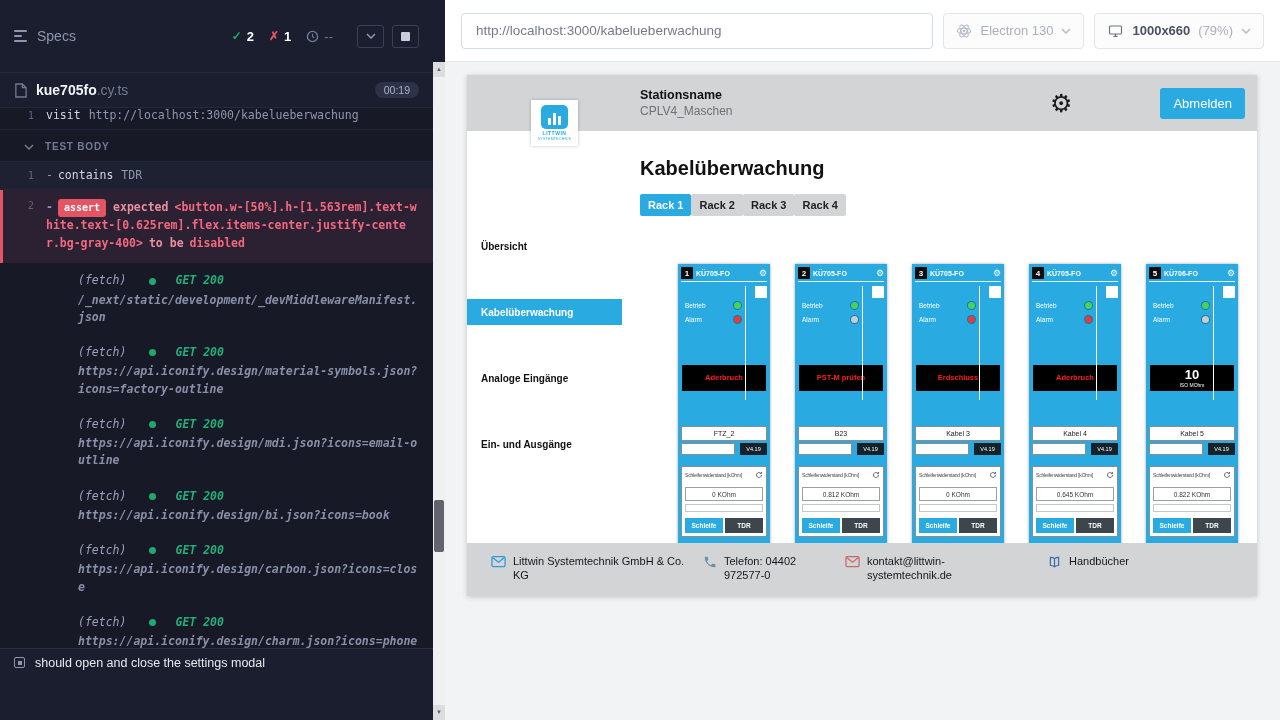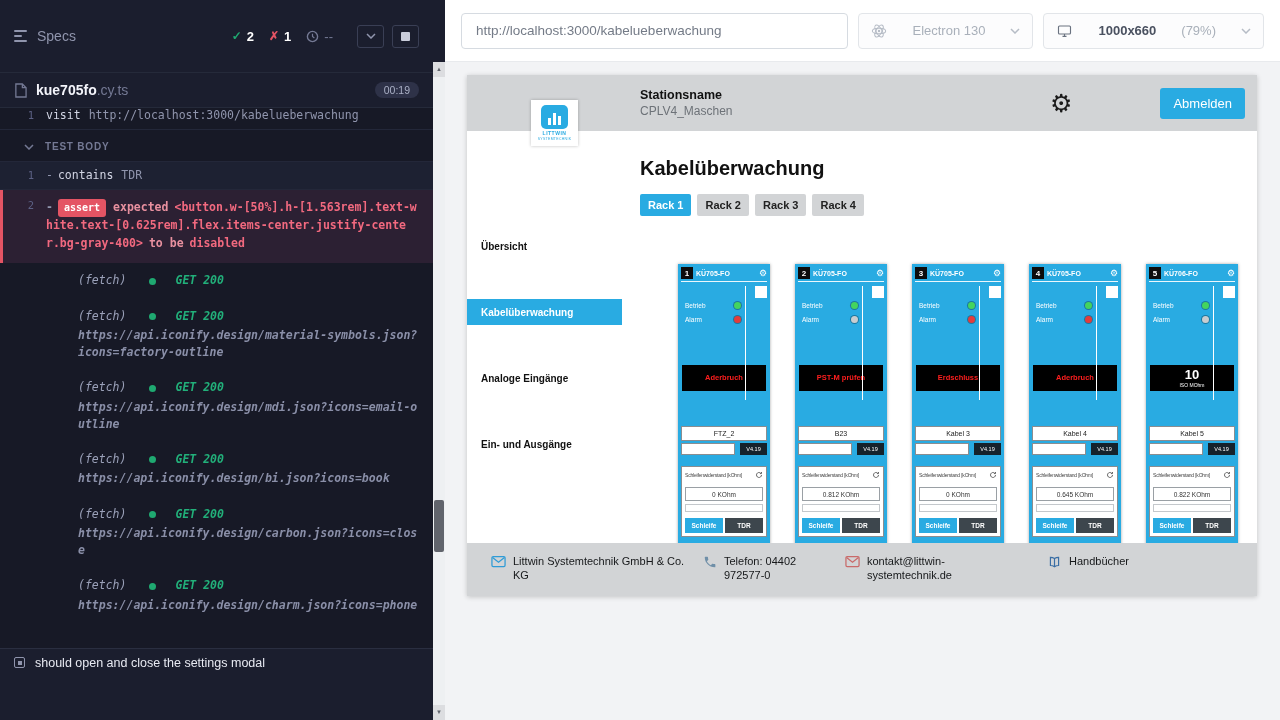--- a/index.html
+++ b/index.html
@@ -73,21 +73,21 @@
   .scroll-down { bottom:0; }
   .scroll-thumb { position:absolute; left:1px; width:10px; top:500px; height:52px; background:#61646c; border-radius:2px; cursor:grab; }
 
   
   .aut { flex:1; min-width:0; display:flex; flex-direction:column; }
   .url-bar { height:62px; background:#ffffff; border-bottom:1px solid #e8eaed; display:flex; align-items:center;
              gap:10px; padding:0 16px; }
   .url-input { flex:1; height:36px; border:1px solid #d6dbe1; border-radius:4px; display:flex; align-items:center;
                padding:0 14px; color:#747b87; font-size:13.5px; background:#fff; }
   .sel { height:36px; border:1px solid #e2e5e9; border-radius:4px; background:#fcfcfd; display:flex;
-         align-items:center; gap:25px; padding:0 12px; font-size:13px; color:#a9b0ba; cursor:pointer; }
+         align-items:center; gap:8px; padding:0 12px; font-size:13px; color:#a9b0ba; cursor:pointer; }
   .vp-size { color:#4a5160; font-weight:bold; }
   .chev { width:10px; height:6px; flex-shrink:0; }
 
   .stage { flex:1; position:relative; background:#f2f3f5; }
   .app { position:absolute; left:22px; top:13px; width:790px; height:521px; background:#ffffff;
          box-shadow:0 1px 5px rgba(0,0,0,.2); display:flex; flex-direction:column; }
 
   .app-header { height:56px; background:#d2d4d6; display:flex; align-items:center; position:relative; flex-shrink:0; }
   .logo-box { position:absolute; left:64px; top:25px; width:47px; height:46px; background:#ffffff; z-index:3;
               box-shadow:0 0 3px rgba(0,0,0,.25); display:flex; flex-direction:column; align-items:center;
@@ -106,21 +106,21 @@
                 font-size:13px; padding:8px 13px; font-family:inherit; cursor:pointer; }
 
   .app-body { display:flex; flex:1; overflow:hidden; background:#fff; }
   .app-nav { width:155px; flex-shrink:0; padding-top:62px; }
   .nav-item { height:26px; display:flex; align-items:center; padding-left:14px; margin-bottom:16px;
               font-size:10px; font-weight:bold; color:#111; cursor:pointer;margin-top:40px; }
   .nav-item.active { background:#29abe2; color:#fff; }
 
   .app-main { flex:1; min-width:0; padding:26px 0 0 18px; }
   .page-title { font-size:20px; font-weight:bold; color:#111; }
-  .tabs { display:flex; gap:6px; margin-top:14px; }
+  .tabs { display:flex; gap:0; margin-top:14px; }
   .tab { height:22px; padding:0 8px; display:flex; align-items:center; font-size:11px; font-weight:bold;
          background:#d2d4d6; color:#222; border-radius:2px; cursor:pointer; }
   .tab.active { background:#29abe2; color:#fff; }
 
   .cards { display:flex; gap:25px; margin-top:48px; margin-left:38px; }
   .card { width:92px; min-height:300px; flex-shrink:0; background:#29abe2; padding:3px; box-shadow:0 0 3px rgba(0,0,0,.35); }
   .card-head { height:15px; display:flex; align-items:center; gap:3px; border-bottom:1px solid rgba(255,255,255,.9); padding-bottom:2px; }
   .card-num { width:12px; height:12px; background:#0c0c0c; color:#fff; font-size:8px; font-weight:bold;
               display:flex; align-items:center; justify-content:center; flex-shrink:0; }
   .card-model { flex:1; color:#fff; font-size:7px; font-weight:bold; white-space:nowrap; }
@@ -242,20 +242,21 @@
       </div>
 
       <div>
 
           <div class="fetch">
             <div class="fetch-head">
               <i class="fetch-label">(fetch)</i>
               <span class="dot"></span>
               <i class="fetch-status">GET 200</i>
             </div>
+            <div class="fetch-url">/_next/static/development/_devMiddlewareManifest.json</div>
           </div>
 
           <div class="fetch">
             <div class="fetch-head">
               <i class="fetch-label">(fetch)</i>
               <span class="dot"></span>
               <i class="fetch-status">GET 200</i>
             </div>
             <div class="fetch-url">https://api.iconify.design/material-symbols.json?icons=factory-outline</div>
           </div>

